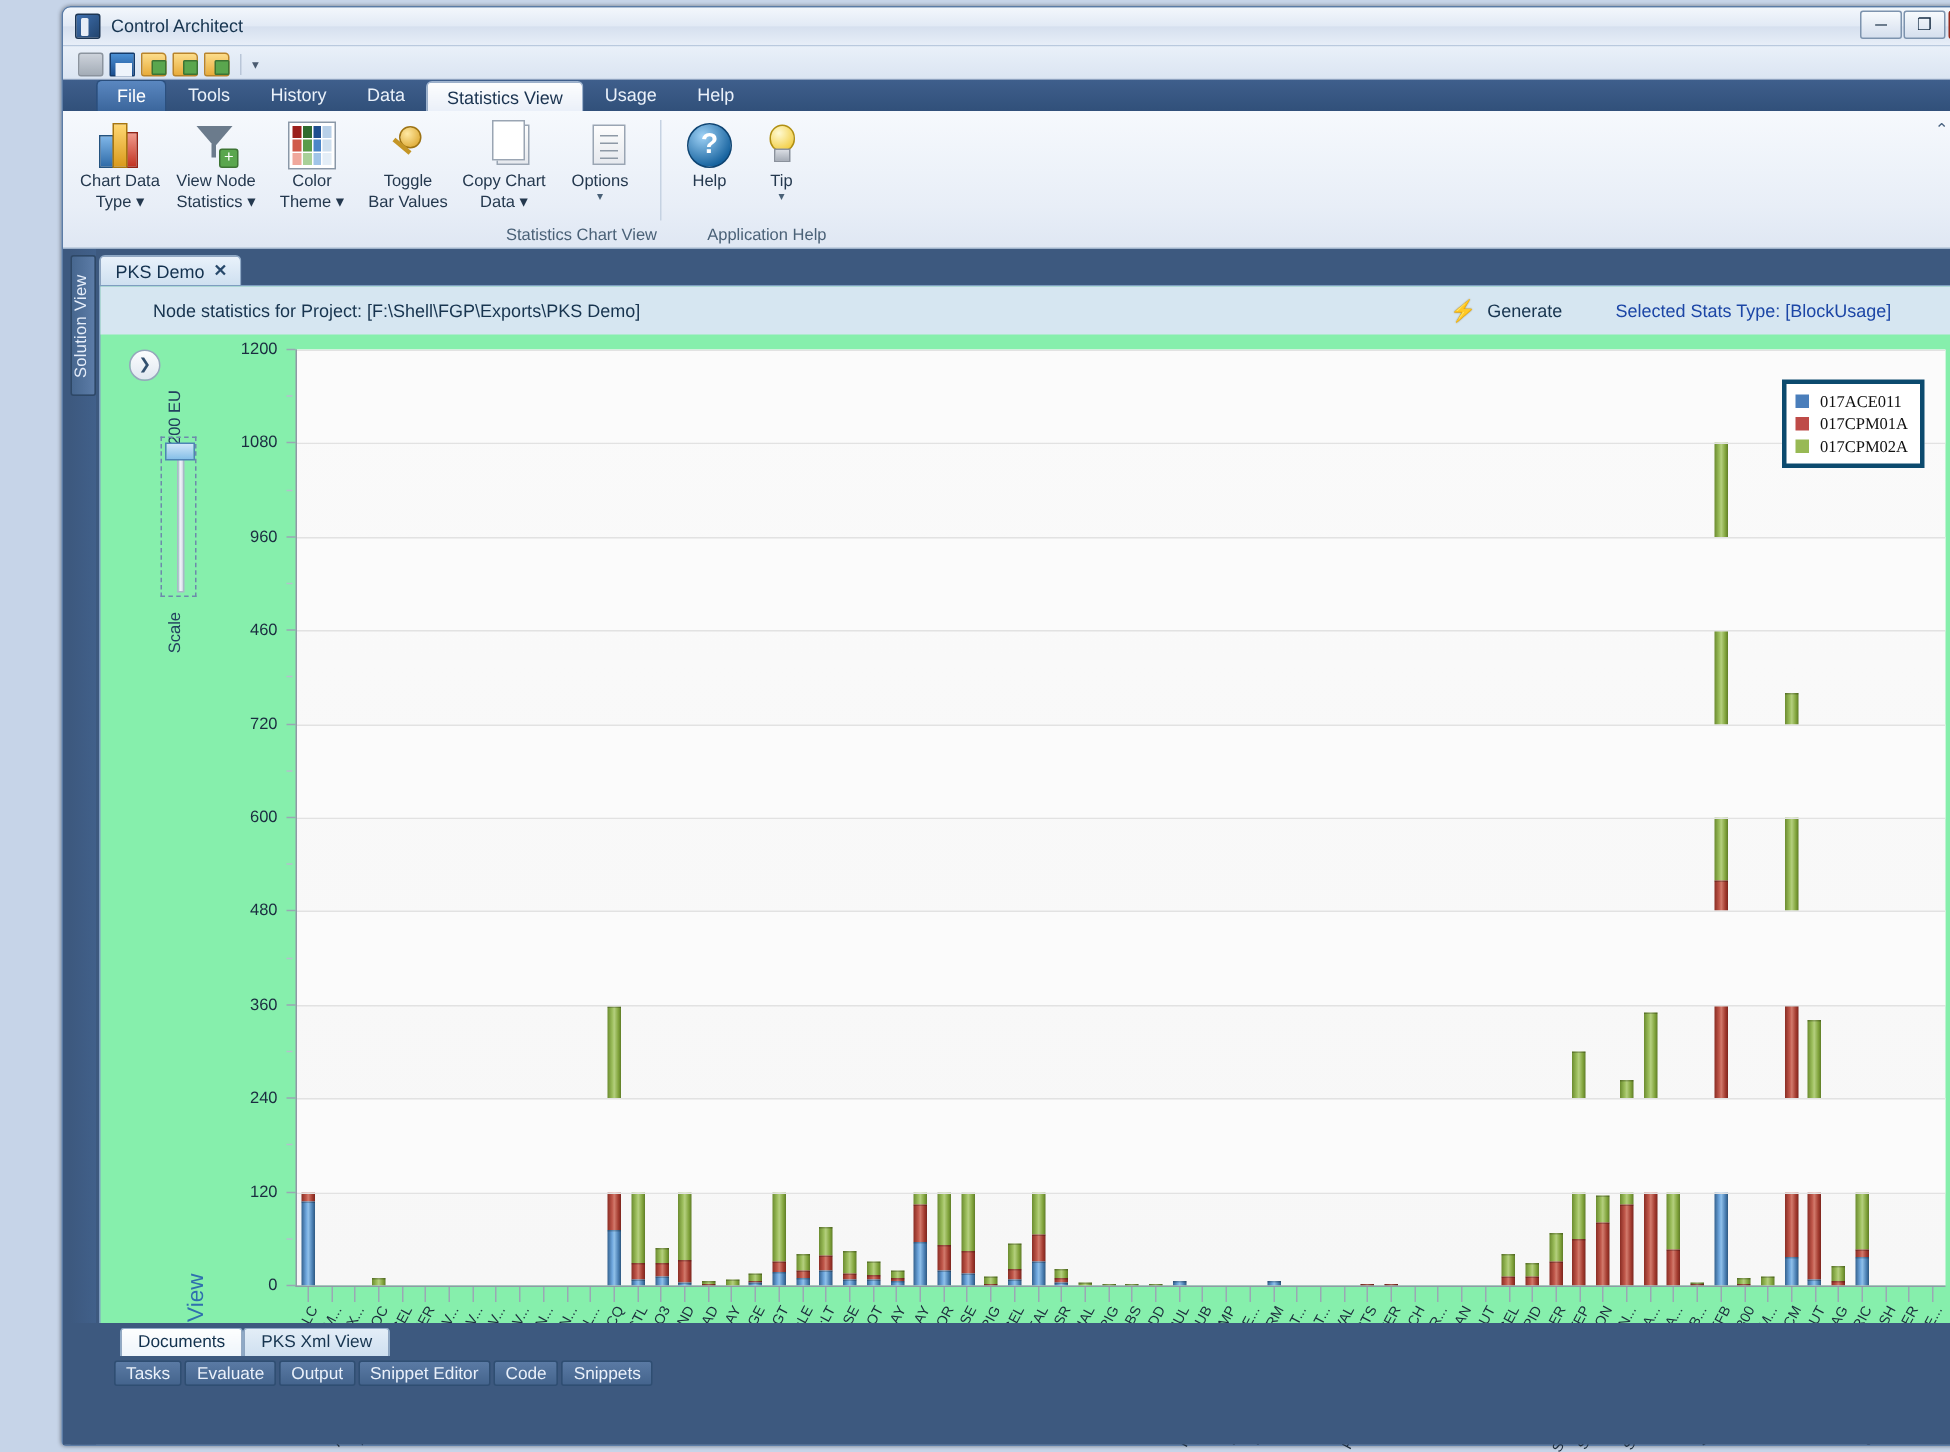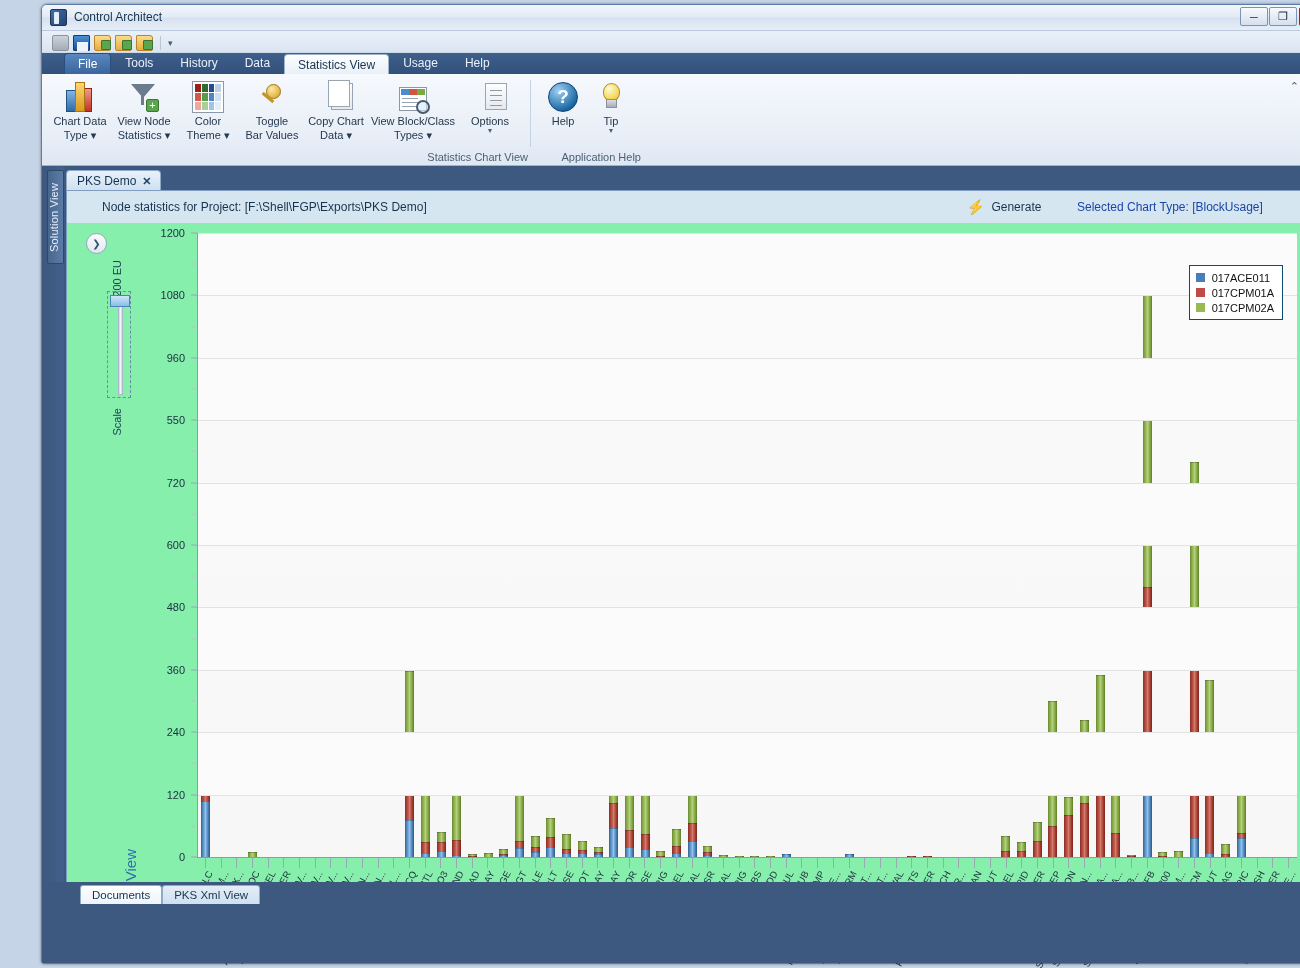--- a/index.html
+++ b/index.html
@@ -307,23 +307,24 @@
     position:absolute; top:14px;
     font-size:9.5px; color:#1c2c3c;
     white-space:nowrap;
     transform-origin:left top;
     transform:rotate(-62deg);
     transform: rotate(-62deg) translate(-100%, 0);
   }
 
   
   #legend{
-    position:absolute; right:14px; top:32px;
-    background:#fff; border:1px solid #0c4a6e;
+    position:absolute; right:14px; top:20px;
+    background:#fff; border:3px solid #0c4a6e;
     padding:4px 8px 4px 6px;
+    font-family:Liberation Serif, serif;
   }
   .leg-row{ display:flex; align-items:center; gap:7px; height:15px; }
   .leg-sw{ width:9px; height:9px; }
   .leg-txt{ font-size:11px; color:#111; }
 
   
   #view-tabs{
     position:absolute; left:0; right:0; bottom:0; height:22px;
     background:#d6e6f1;
     border-top:1px solid #a9c3da;
@@ -467,31 +468,20 @@
         <div class="rbtn">
           <div class="ricon">
             <div class="ic-doc" style="position:absolute;left:6px;top:2px;">
                 <i></i>
                 <span class="ic-doc2"></span>
               </div>
           </div>
           <div class="lbl">Copy Chart</div>
           <div class="lbl"><span>Data</span> <span>▾</span></div>
         </div>
-        <div class="rbtn" style="width:90px">
-          <div class="ricon">
-            <div class="ic-blk" style="position:absolute;left:2px;top:3px;">
-                <i></i>
-                <s></s>
-                <span class="ic-mag"></span>
-              </div>
-          </div>
-          <div class="lbl">View Block/Class</div>
-          <div class="lbl"><span>Types</span> <span>▾</span></div>
-        </div>
         <div class="rbtn">
           <div class="ricon">
             <div class="ic-opt" style="position:absolute;left:6px;top:2px;">
                 <i></i>
               </div>
           </div>
           <div class="lbl">Options</div>
           <div class="caret">▾</div>
         </div>
       </div>
@@ -546,21 +536,21 @@
       </div>
 
       <div id="docpanel">
 
         <div id="chart-header">
           <div id="hdr-title">Node statistics for Project: [F:\Shell\FGP\Exports\PKS Demo]</div>
           <div id="hdr-generate">
             <span class="bolt">⚡</span>
             <span>Generate</span>
           </div>
-          <div id="hdr-charttype">Selected Chart Type: [BlockUsage]</div>
+          <div id="hdr-charttype">Selected Stats Type: [BlockUsage]</div>
         </div>
 
         <div id="scale-box">
           <div id="scale-round">❯</div>
           <div id="scale-eu">1200 EU</div>
           <div id="scale-track">
             <div id="scale-rail"></div>
             <div id="scale-thumb"></div>
           </div>
           <div id="scale-label">Scale</div>
@@ -577,21 +567,21 @@
               <div class="ytick" style="top: 499.2px;">240</div>
               <div class="ytickmark" style="top: 499.2px;"></div>
               <div class="ytick" style="top: 436.8px;">360</div>
               <div class="ytickmark" style="top: 436.8px;"></div>
               <div class="ytick" style="top: 374.4px;">480</div>
               <div class="ytickmark" style="top: 374.4px;"></div>
               <div class="ytick" style="top: 312px;">600</div>
               <div class="ytickmark" style="top: 312px;"></div>
               <div class="ytick" style="top: 249.6px;">720</div>
               <div class="ytickmark" style="top: 249.6px;"></div>
-              <div class="ytick" style="top: 187.2px;">550</div>
+              <div class="ytick" style="top: 187.2px;">460</div>
               <div class="ytickmark" style="top: 187.2px;"></div>
               <div class="ytick" style="top: 124.8px;">960</div>
               <div class="ytickmark" style="top: 124.8px;"></div>
               <div class="ytick" style="top: 62.4px;">1080</div>
               <div class="ytickmark" style="top: 62.4px;"></div>
               <div class="ytick" style="top: 0px;">1200</div>
               <div class="ytickmark" style="top: 0px;"></div>
               <div class="ytickmark minor" style="top: 592.8px;"></div>
               <div class="ytickmark minor" style="top: 530.4px;"></div>
               <div class="ytickmark minor" style="top: 468px;"></div>
@@ -1148,17 +1138,25 @@
 
       </div>
     </div>
 
     <div id="lower">
       <div id="doc-tabrow-fill"></div>
       <div id="doc-tabrow">
         <div class="btab sel">Documents</div>
         <div class="btab">PKS Xml View</div>
       </div>
+      <div id="bottom-tools">
+        <div class="btool">Tasks</div>
+        <div class="btool">Evaluate</div>
+        <div class="btool">Output</div>
+        <div class="btool">Snippet Editor</div>
+        <div class="btool">Code</div>
+        <div class="btool">Snippets</div>
+      </div>
       <div id="resize-grip"></div>
     </div>
 
   </div>
 </div>
 
 </body></html>

